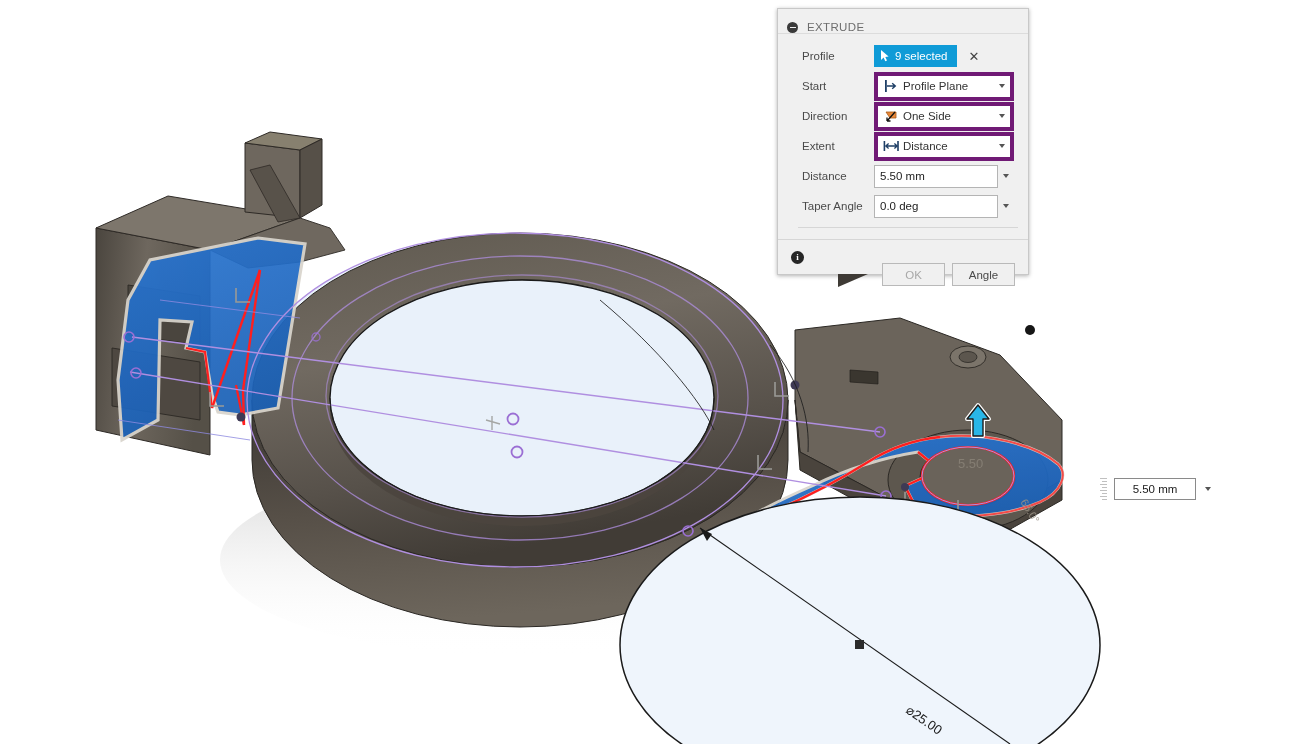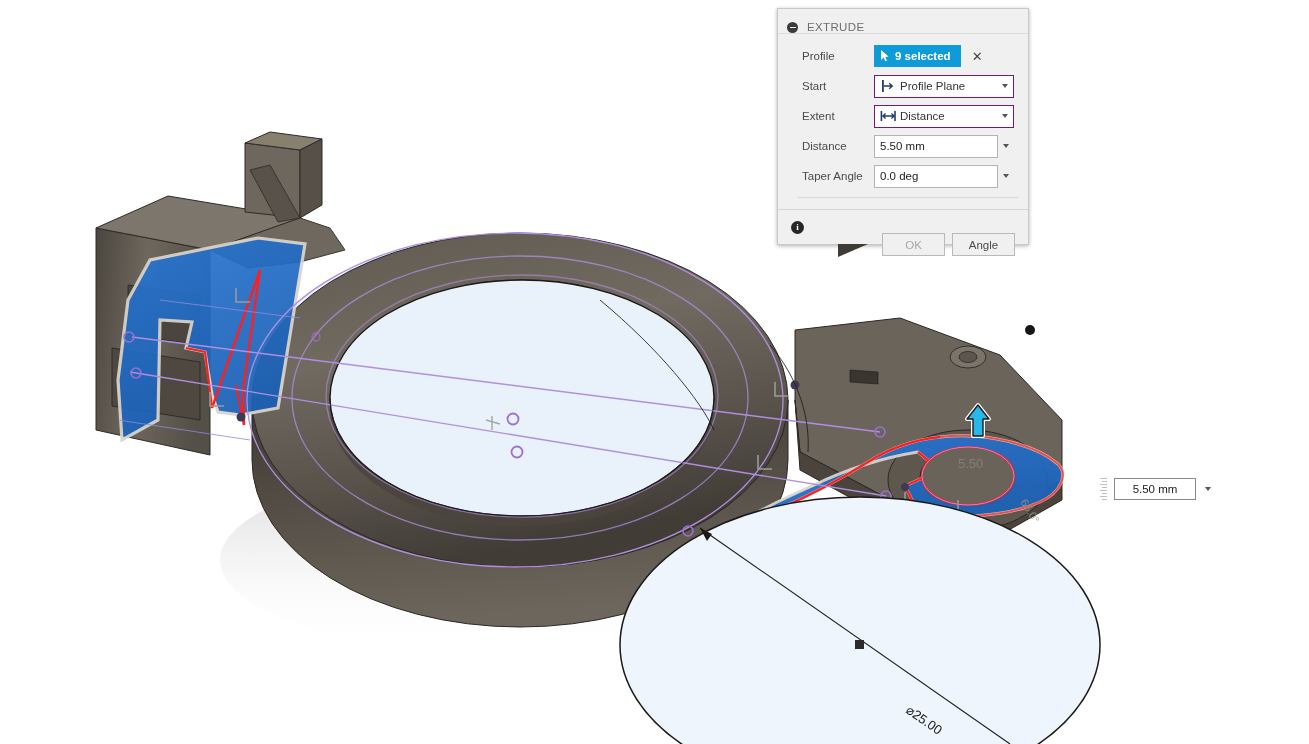--- a/index.html
+++ b/index.html
@@ -36,29 +36,28 @@
   .dlg-body{padding:7px 0 6px 10px;}
   .row{display:flex;align-items:center;height:30px;padding:0 14px 0 14px;}
   .row .lbl{width:72px;flex:none;font-size:11.5px;color:#4a4a4a;}
   .ctl{flex:1;position:relative;}
 
   
   .sel-chip{
     display:inline-flex;align-items:center;gap:5px;height:20px;
     background:#0f9bd7;color:#fff;padding:0 9px 0 6px;font-size:11.5px;
     border:1px solid #0f9bd7;
-    font-weight:bold;
   }
   .chip-wrap{display:flex;align-items:center;gap:11px;}
   .x-btn{font-size:13px;color:#444;line-height:1;cursor:default;font-weight:600;}
 
   
   .combo{
     display:flex;align-items:center;height:21px;background:#fff;
-    border:1px solid #701a75;padding:0 0 0 4px;position:relative;
+    border:4px solid #701a75;padding:0 0 0 4px;position:relative;
   }
   .combo .cicon{width:18px;flex:none;display:flex;align-items:center;justify-content:center;}
   .combo .ctext{flex:1;font-size:11.5px;color:#333;padding-left:3px;white-space:nowrap;overflow:hidden;}
   .combo .arr{
     width:17px;flex:none;display:flex;align-items:center;justify-content:center;
     border-left:0;height:100%;
   }
   .caret{width:0;height:0;border-left:3.5px solid transparent;border-right:3.5px solid transparent;border-top:4px solid #555;}
 
   
@@ -305,20 +304,37 @@
               </svg>
             </span>
             <span class="ctext">Profile Plane</span>
             <span class="arr">
                 <i class="caret"></i>
               </span>
           </div>
         </div>
       </div>
 
+      <div class="row">
+        <span class="lbl">Direction</span>
+        <div class="ctl">
+          <div class="combo">
+            <span class="cicon">
+              <svg width="15" height="13" viewBox="0 0 15 13">
+                <path d="M2,2 L12,2 L12,8 L6,8 Z" fill="#e8883a" stroke="#a85b18" stroke-width="0.8"></path>
+                <path d="M11,2 L3,11 M3,11 L3,7.5 M3,11 L6.5,11" stroke="#111" stroke-width="1.3" fill="none"></path>
+              </svg>
+            </span>
+            <span class="ctext">One Side</span>
+            <span class="arr">
+                <i class="caret"></i>
+              </span>
+          </div>
+        </div>
+      </div>
 
       <div class="row">
         <span class="lbl">Extent</span>
         <div class="ctl">
           <div class="combo">
             <span class="cicon">
               <svg width="17" height="12" viewBox="0 0 17 12">
                 <rect x="0.6" y="1" width="1.6" height="10" fill="#1e3f66"></rect>
                 <rect x="14.2" y="1" width="1.6" height="10" fill="#1e3f66"></rect>
                 <path d="M3,6 L14,6 M5.6,3.5 L2.8,6 L5.6,8.5 M11.4,3.5 L14.2,6 L11.4,8.5" stroke="#1e3f66" stroke-width="1.3" fill="none"></path>

